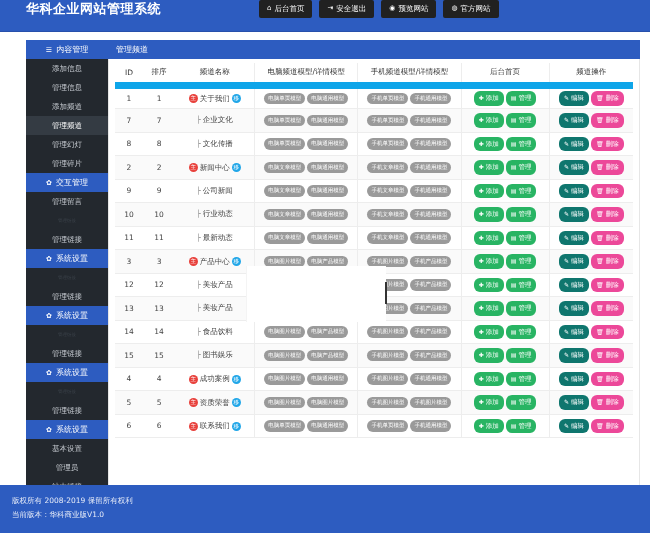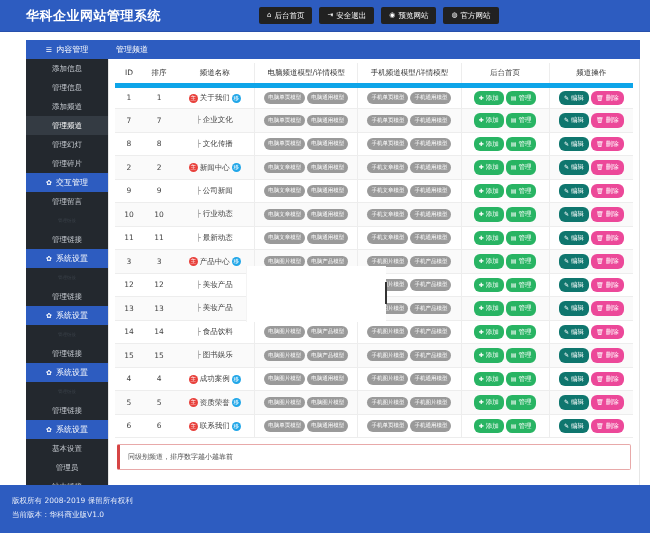--- a/index.html
+++ b/index.html
@@ -7,21 +7,21 @@
     width: 650px; height: 533px;
     font-family: "DejaVu Sans", "Liberation Sans", sans-serif;
     background: #f0f0f0;
     overflow: hidden;
   }
   .page { position: relative; width: 650px; height: 533px; background: #ffffff; }
 
   
   .topbar {
     height: 32px; background: #2d5cc0;
-    display: flex; align-items: center;
+    display: flex; align-items: flex-start;
     padding: 0 8px 0 26px;
     border-bottom: 1px solid #2750ab;
   }
   .brand {
     color: #ffffff; font-size: 13px; font-weight: bold;
     letter-spacing: .5px; white-space: nowrap;
   }
   .topnav { display: flex; gap: 7px; margin-left: 98px; }
   .topnav-btn {
     background: #212121; color: #ffffff;
@@ -78,21 +78,21 @@
     border: 1px solid #e6e6e6; border-top: none;
     flex: 1;
     padding: 4px 6px 0 6px;
     overflow: hidden;
   }
 
   table.grid { width: 100%; border-collapse: collapse; table-layout: fixed; }
   table.grid th {
     font-size: 7.5px; font-weight: normal; color: #333333;
     height: 22px; text-align: center;
-    border-bottom: 5px solid #0ea5e9;
+    border-bottom: 7px solid #0ea5e9;
     white-space: nowrap;
   }
   table.grid td {
     height: 23.5px; font-size: 7.5px; color: #444444;
     border-bottom: 1px solid #ededed;
     text-align: center; vertical-align: middle;
     white-space: nowrap;
   }
   table.grid tr.alt td { background: #fafafa; }
 
@@ -628,21 +628,20 @@
                 <td class="cell-div"><span class="btn blue">
                     <span class="ic">✎</span>
                     <span>编辑</span>
                   </span><span class="btn red">
                     <span class="ic">🗑</span>
                     <span>删除</span>
                   </span></td>
               </tr>
             </tbody>
         </table>
-        <div class="note">同级别频道，排序数字越小越靠前</div>
       </div>
     </div>
 
     <div class="overlay-white"></div>
     <div class="overlay-caret"></div>
   </div>
 
   <div class="footer">
     <div>版权所有 2008-2019 保留所有权利</div>
     <div>当前版本：华科商业版V1.0</div>

